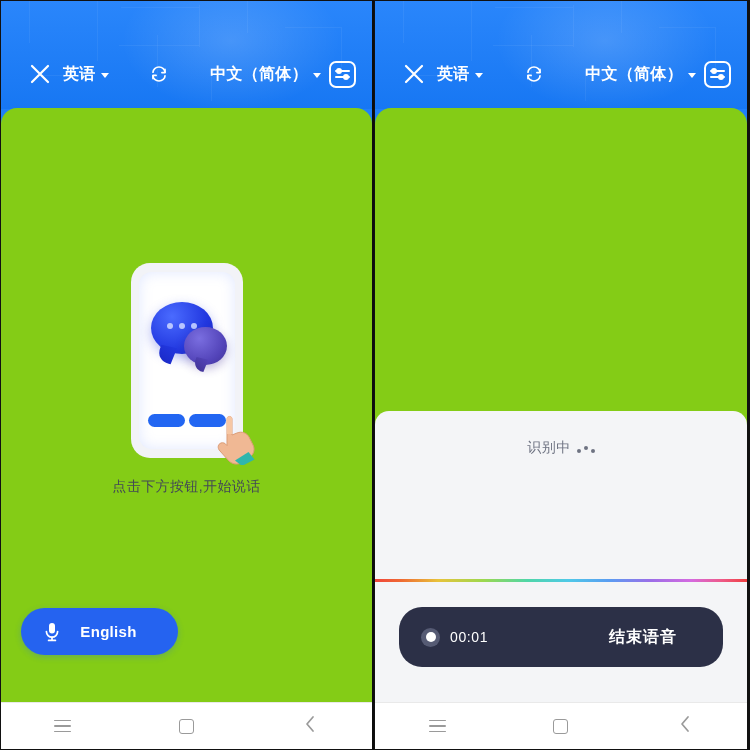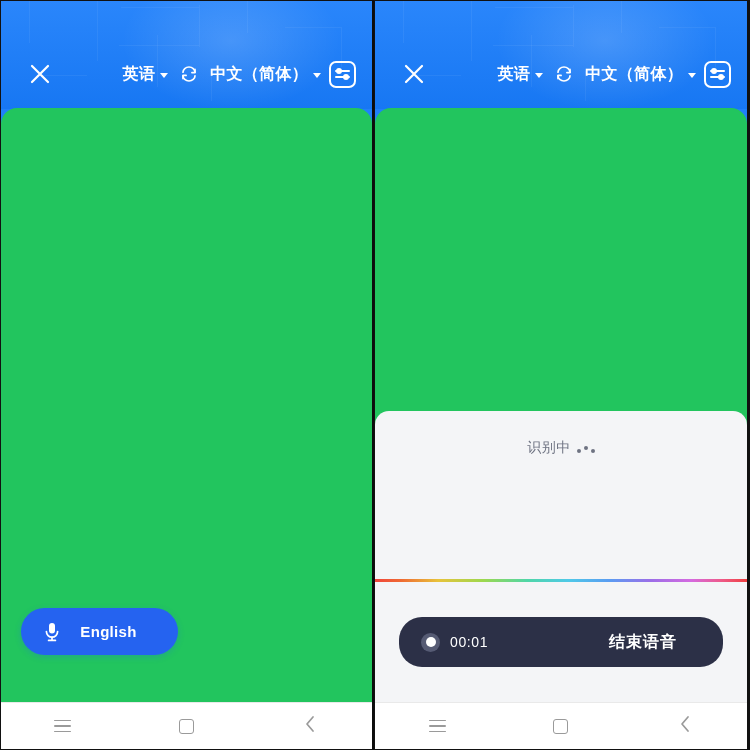--- a/index.html
+++ b/index.html
@@ -49,21 +49,21 @@
     display:flex; align-items:center;
   }
   .close-btn {
     width:46px; height:42px; margin-left:16px;
     display:flex; align-items:center; justify-content:center;
     cursor:pointer;
   }
   .close-btn svg { display:block; }
 
   .lang-group {
-    flex:1; display:flex; align-items:center; justify-content:flex-end; gap:9px;
+    flex:1; display:flex; align-items:center; justify-content:space-between; gap:9px;
     padding-right:4px;
   }
   .lang {
     display:flex; align-items:center; gap:5px;
     color:#fff; font-size:16px; font-weight:700; letter-spacing:.3px;
     cursor:pointer; white-space:nowrap;
   }
   .caret {
     width:0; height:0; border-left:4px solid transparent;
     border-right:4px solid transparent; border-top:5px solid #fff;
@@ -80,21 +80,21 @@
   .settings-icon .bar::after {
     content:""; position:absolute; top:-2px; width:6px; height:6px;
     background:#fff; border-radius:50%;
   }
   .settings-icon .bar.b1::after { left:1px; }
   .settings-icon .bar.b2::after { right:1px; }
 
   
   .card {
     position:absolute; left:0; right:0; top:107px; bottom:0;
-    background:#22c55e; border-radius:16px 16px 0 0; overflow:hidden;
+    background:#84cc16; border-radius:16px 16px 0 0; overflow:hidden;
   }
 
   
   .illus-wrap {
     position:absolute; left:0; right:0; top:155px;
     display:flex; flex-direction:column; align-items:center;
   }
   .phone {
     position:relative; width:112px; height:195px;
     background:#f2f3f7; border-radius:19px;
@@ -177,21 +177,21 @@
 
   .rainbow {
     position:absolute; left:0; right:0; top:471px; height:3px;
     background:linear-gradient(90deg,#f0453c 0%,#ef6a33 7%,#e8c33b 17%,#9dd84e 29%,#4fd6a8 41%,#4fc9e8 52%,#5a9cf2 63%,#9b6ee8 74%,#d56ae0 85%,#ee5a8a 93%,#ef3f3f 100%);
   }
   .post-line {
     position:absolute; left:0; right:0; top:474px; bottom:0; background:#f4f5f7;
   }
 
   .end-bar {
-    position:absolute; left:24px; right:24px; bottom:82px; height:50px;
+    position:absolute; left:24px; right:24px; bottom:82px; height:60px;
     background:#2c3047; border-radius:23px;
     display:flex; align-items:center; cursor:pointer;
   }
   .rec-dot {
     margin-left:22px; width:19px; height:19px; border-radius:50%;
     background:#565b74; display:flex; align-items:center; justify-content:center;
     flex:0 0 auto;
   }
   .rec-dot i { width:10px; height:10px; border-radius:50%; background:#fff; display:block; }
   .timer { margin-left:10px; color:#fff; font-size:14px; letter-spacing:.6px; font-weight:400; }
@@ -261,20 +261,46 @@
         </div>
         <div class="settings-icon">
           <span class="bar b1"></span>
           <span class="bar b2"></span>
         </div>
       </div>
     </div>
 
     <div class="card">
 
+      <div class="illus-wrap">
+        <div class="phone">
+          <div class="phone-inner">
+            <div class="bub-big">
+              <div class="dots">
+                <b></b>
+                  <b></b>
+                  <b></b>
+              </div>
+            </div>
+            <div class="bub-small"></div>
+            <div class="mini-btns">
+              <span></span>
+              <span></span>
+            </div>
+            <div class="hand">
+              <svg width="46" height="54" viewBox="0 0 46 54">
+                <path d="M14 8 C14 4.6 19 4.6 19 8 L19 24 L24 22 C29 20 34 22 36 26 L40 34 C42 38 41 43 37 46 L28 52 C24 54 19 53 16 50 L7 40 C4 37 5 33 8 32 C10 31.3 12 32 13.5 34 L14 34.6 Z" fill="#f0b894" stroke="#dc9d76" stroke-width="1"></path>
+                <path d="M14 7.6 C14 4.6 19 4.6 19 7.6 L19 23 L14 23 Z" fill="#f6c7a4"></path>
+                <path d="M22 49.5 L35.5 41 L41.5 48.5 L29 55 Z" fill="#2fb6ad"></path>
+              </svg>
+            </div>
+          </div>
+        </div>
+        <div class="hint">点击下方按钮,开始说话</div>
+      </div>
 
       <div class="mic-row">
         <div class="mic-btn">
           <span class="mic">
             <svg width="18" height="22" viewBox="0 0 18 22" fill="none">
               <rect x="6" y="2" width="6" height="10.5" rx="3" fill="#fff"></rect>
               <path d="M3.4 10.6 a5.6 5.6 0 0 0 11.2 0" stroke="#fff" stroke-width="1.7" stroke-linecap="round"></path>
               <path d="M9 16.3 L9 19.2" stroke="#fff" stroke-width="1.7" stroke-linecap="round"></path>
               <path d="M5.6 19.4 L12.4 19.4" stroke="#fff" stroke-width="1.7" stroke-linecap="round"></path>
             </svg>

